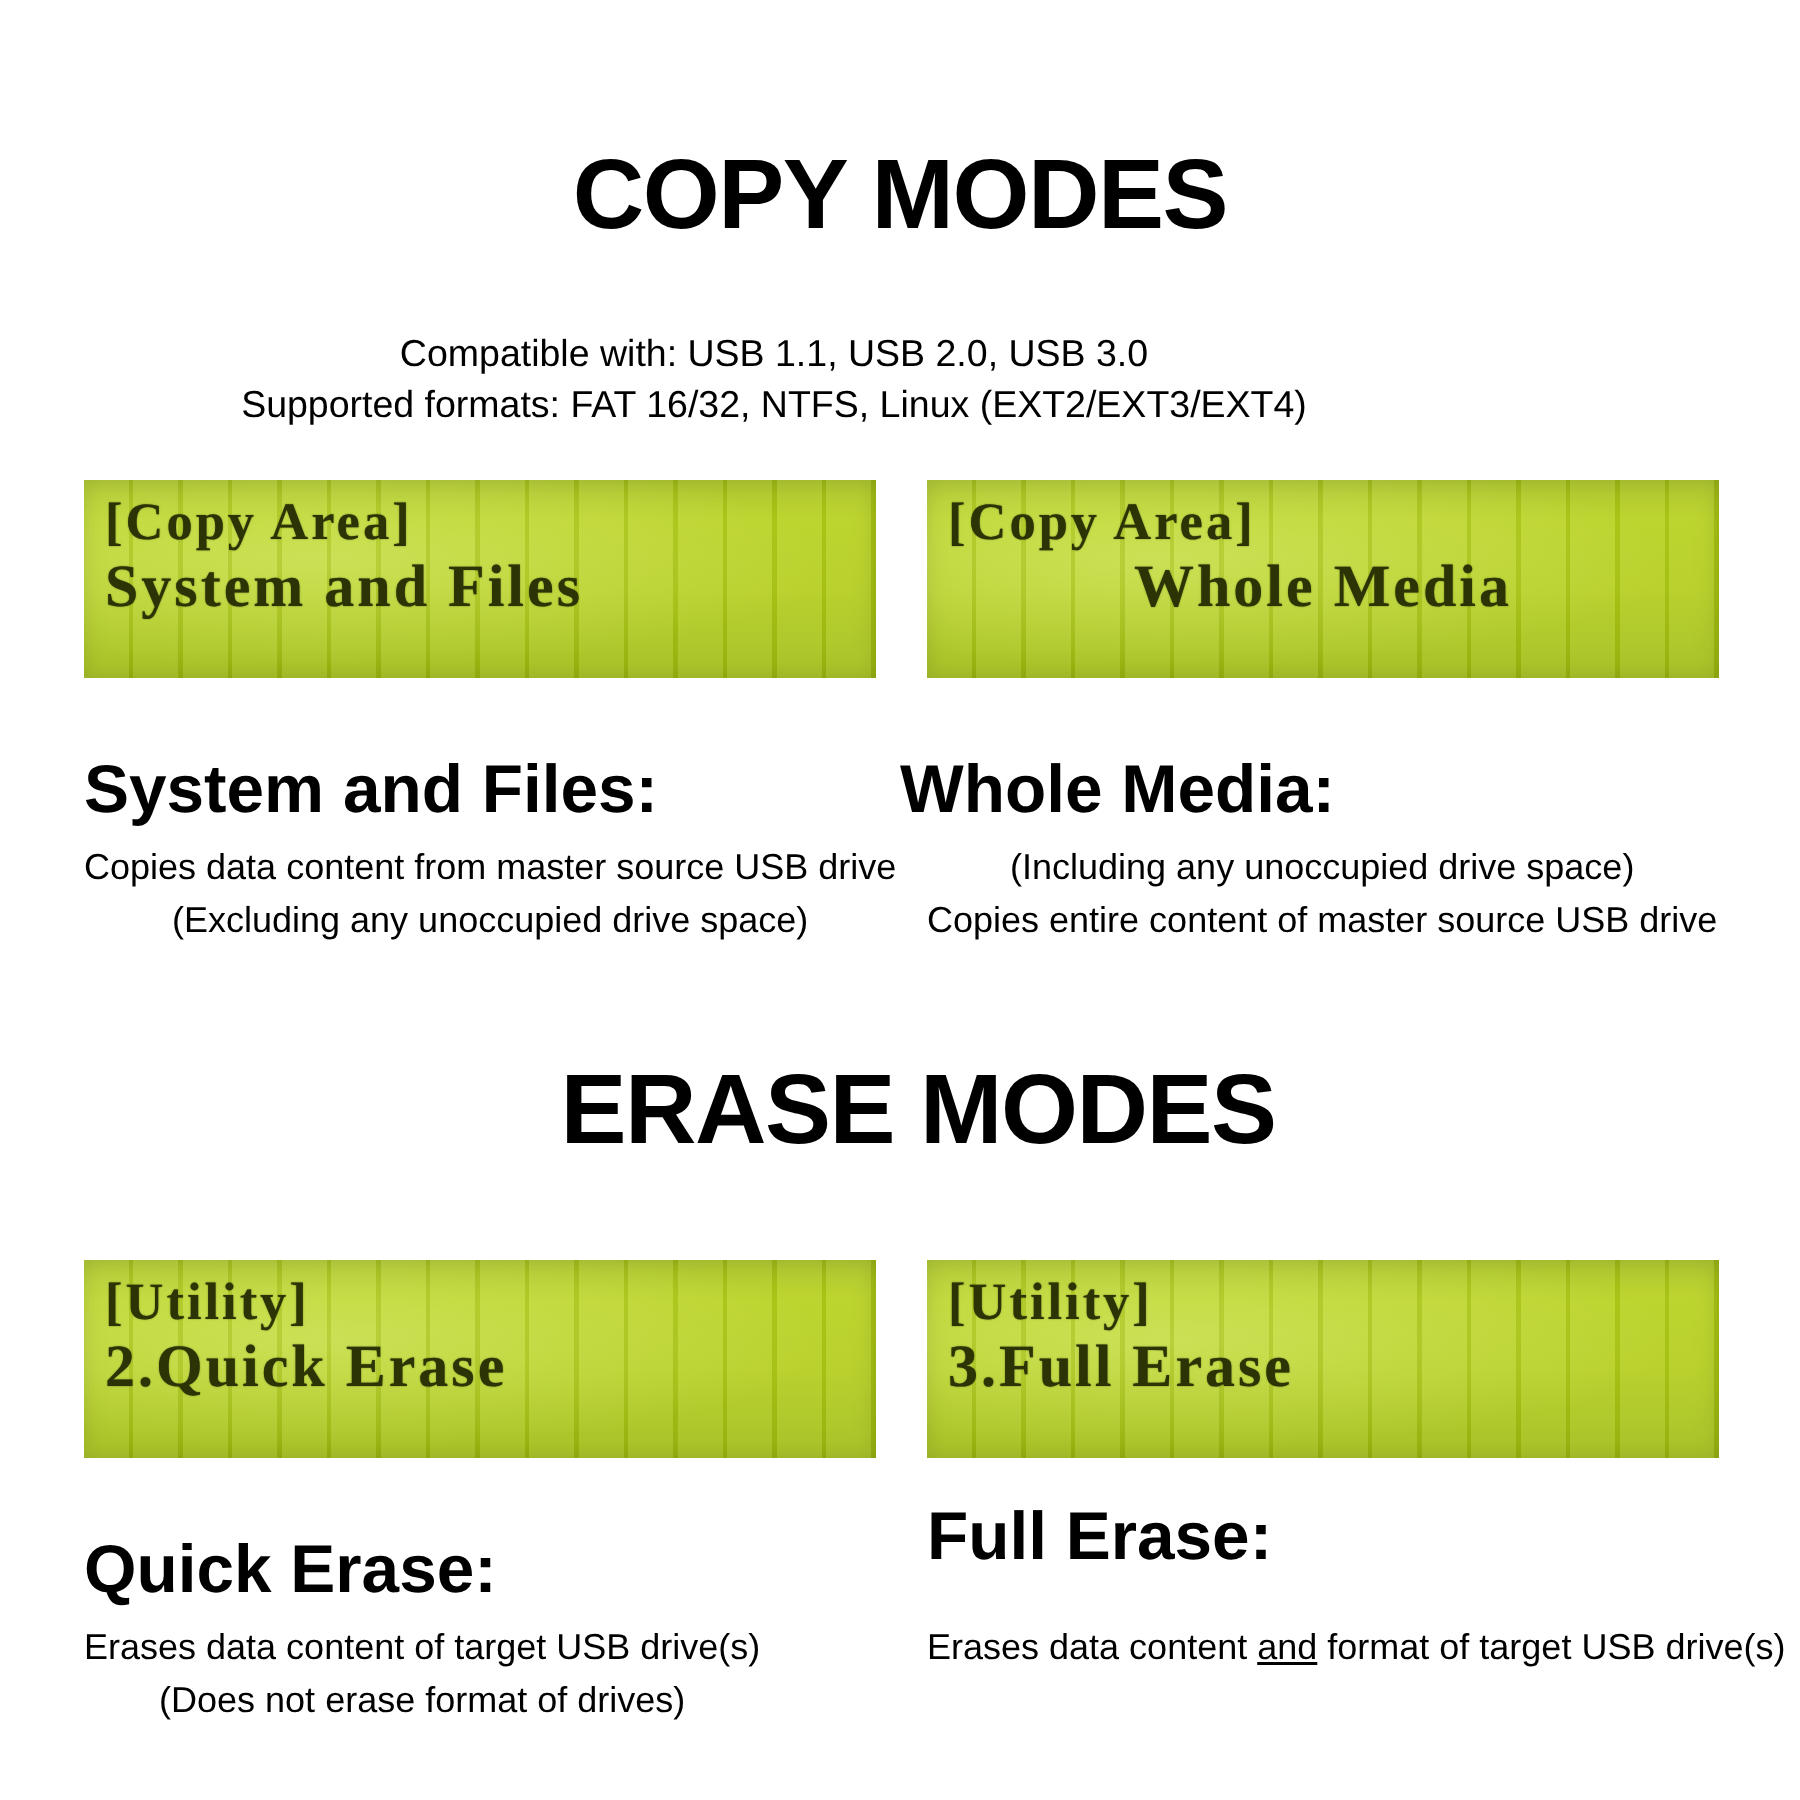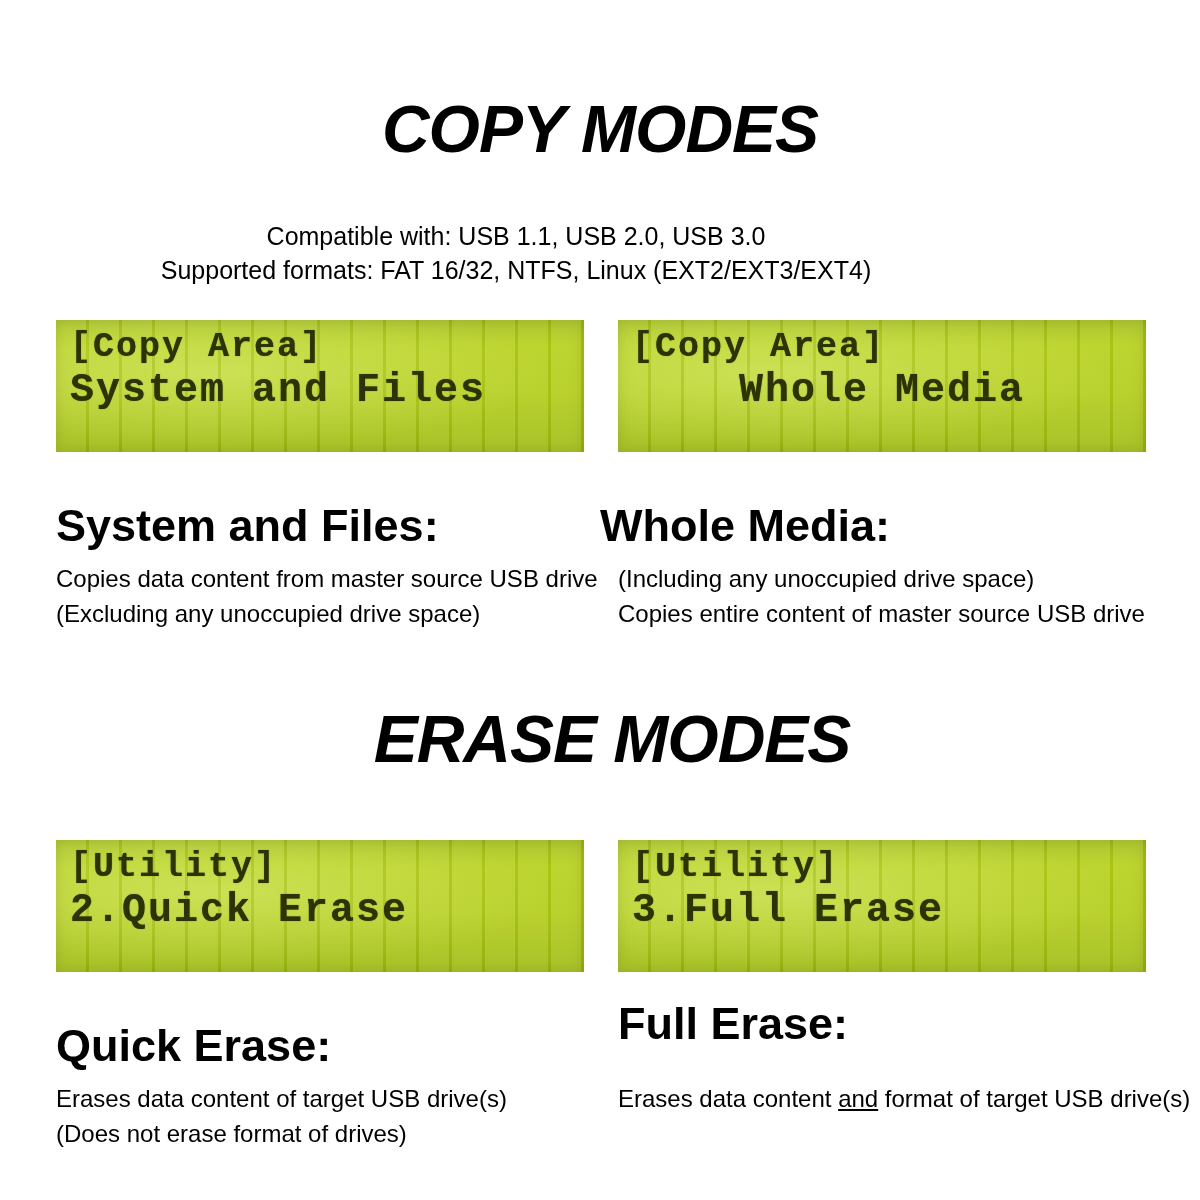--- a/index.html
+++ b/index.html
@@ -21,21 +21,20 @@
     height: 1200px;
     position: relative;
   }
 
   .section-title {
     text-align: center;
     font-weight: bold;
     font-size: 66px;
     letter-spacing: -1px;
     line-height: 1;
-    font-style: italic;
   }
 
   #copy-modes-title {
     position: absolute;
     left: 0;
     top: 96px;
     width: 1200px;
   }
 
   #erase-modes-title {
@@ -79,21 +78,21 @@
   }
   .lcd .glow {
     position: absolute;
     inset: 0;
     background: radial-gradient(ellipse at 30% 40%, rgba(220,240,120,0.45) 0%, rgba(180,210,30,0.0) 65%);
     pointer-events: none;
   }
   .lcd .lines {
     position: relative;
     padding: 8px 14px 0 14px;
-    font-family: Liberation Mono, monospace;
+    font-family: Liberation Serif, serif;
     font-weight: bold;
     color: #2c3405;
     font-size: 35px;
     line-height: 1.14;
     letter-spacing: 2px;
     text-shadow: 0 0 1px rgba(40,50,5,0.7);
   }
   .lcd .line2 {
     font-size: 40px;
   }
@@ -112,21 +111,21 @@
     font-weight: bold;
     font-size: 45px;
     line-height: 1;
     white-space: nowrap;
   }
   .mode-body {
     position: absolute;
     font-size: 24px;
     line-height: 1.45;
   }
-  .mode-body div { white-space: nowrap; }
+  .mode-body div { white-space: nowrap; text-align: center; }
 
   #heading-system-files { left: 56px;  top: 503px; }
   #body-system-files    { left: 56px;  top: 562px; }
 
   #heading-whole-media  { left: 600px; top: 503px; }
   #body-whole-media     { left: 618px; top: 562px; }
 
   #heading-quick-erase  { left: 56px;  top: 1023px; }
   #body-quick-erase     { left: 56px;  top: 1082px; }
 

